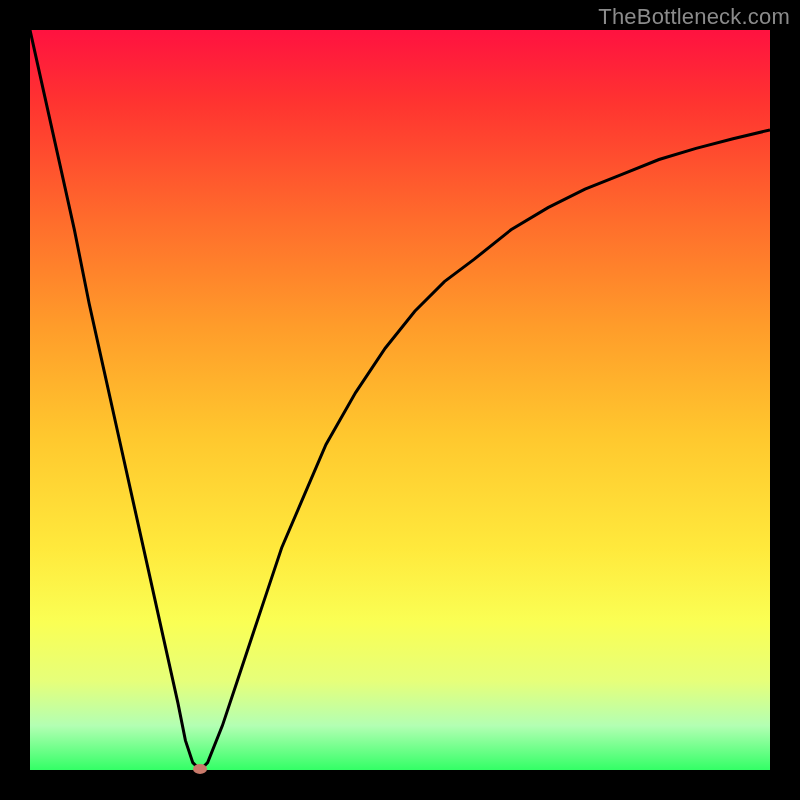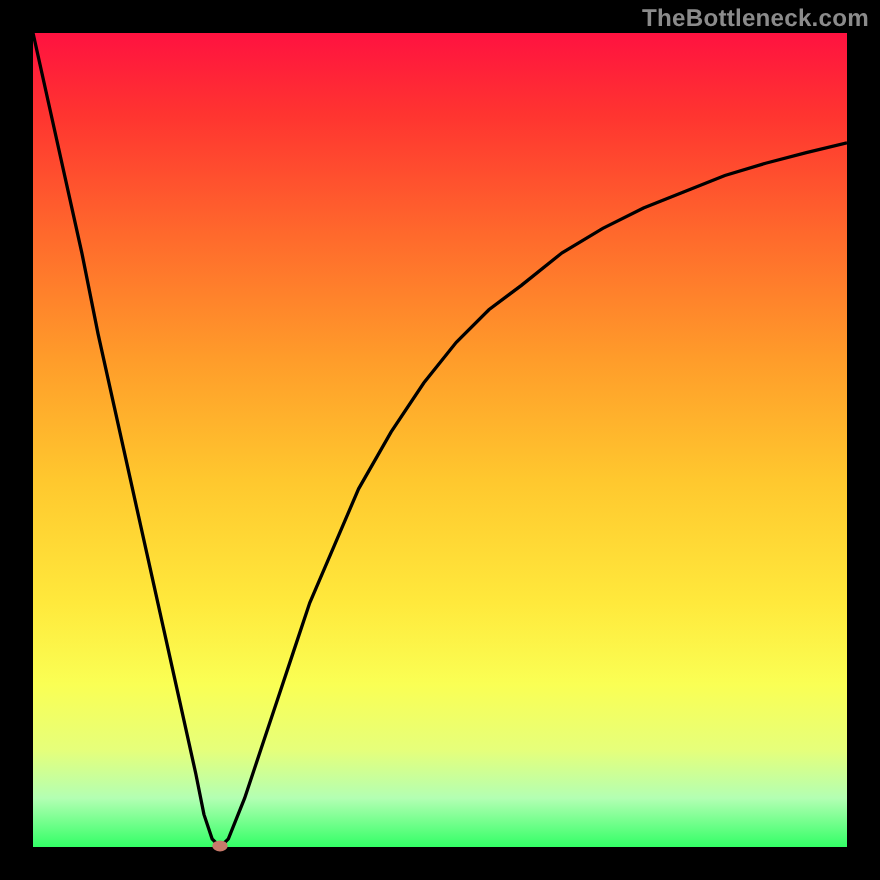--- a/index.html
+++ b/index.html
@@ -37,21 +37,21 @@
       #b3ffb3 94%,
       #33ff66 100%
     );
   }
   .watermark {
     position: absolute;
     top: 4px;
     right: 10px;
     color: #8b8b8b;
     font-size: 22px;
-    font-weight: 700;
+    font-weight: 400;
     letter-spacing: 0.2px;
   }
   .curve-svg {
     position: absolute;
     left: 30px;
     top: 30px;
     width: 740px;
     height: 740px;
   }
   .dot {

